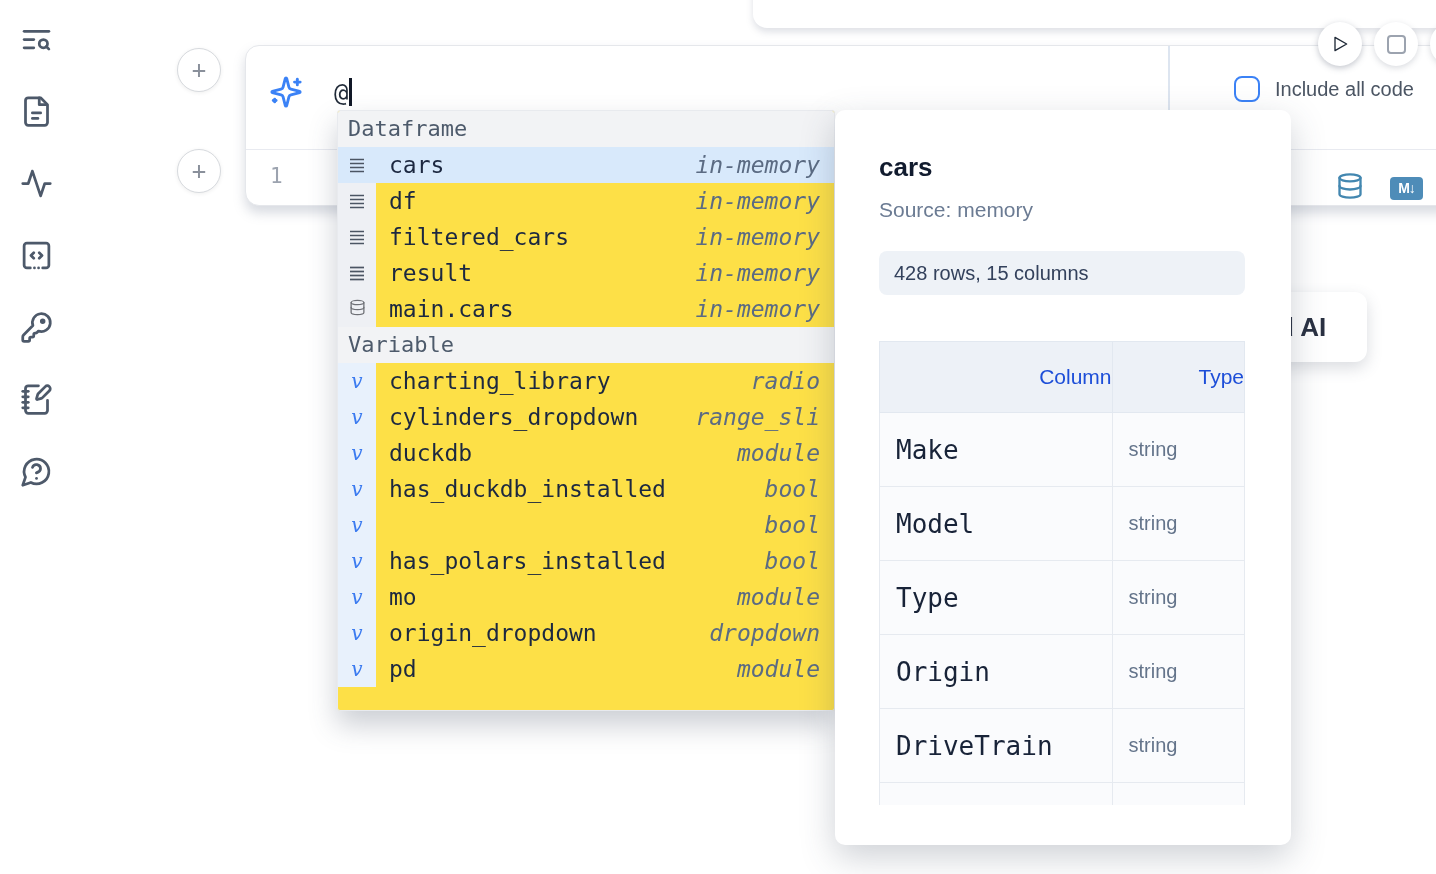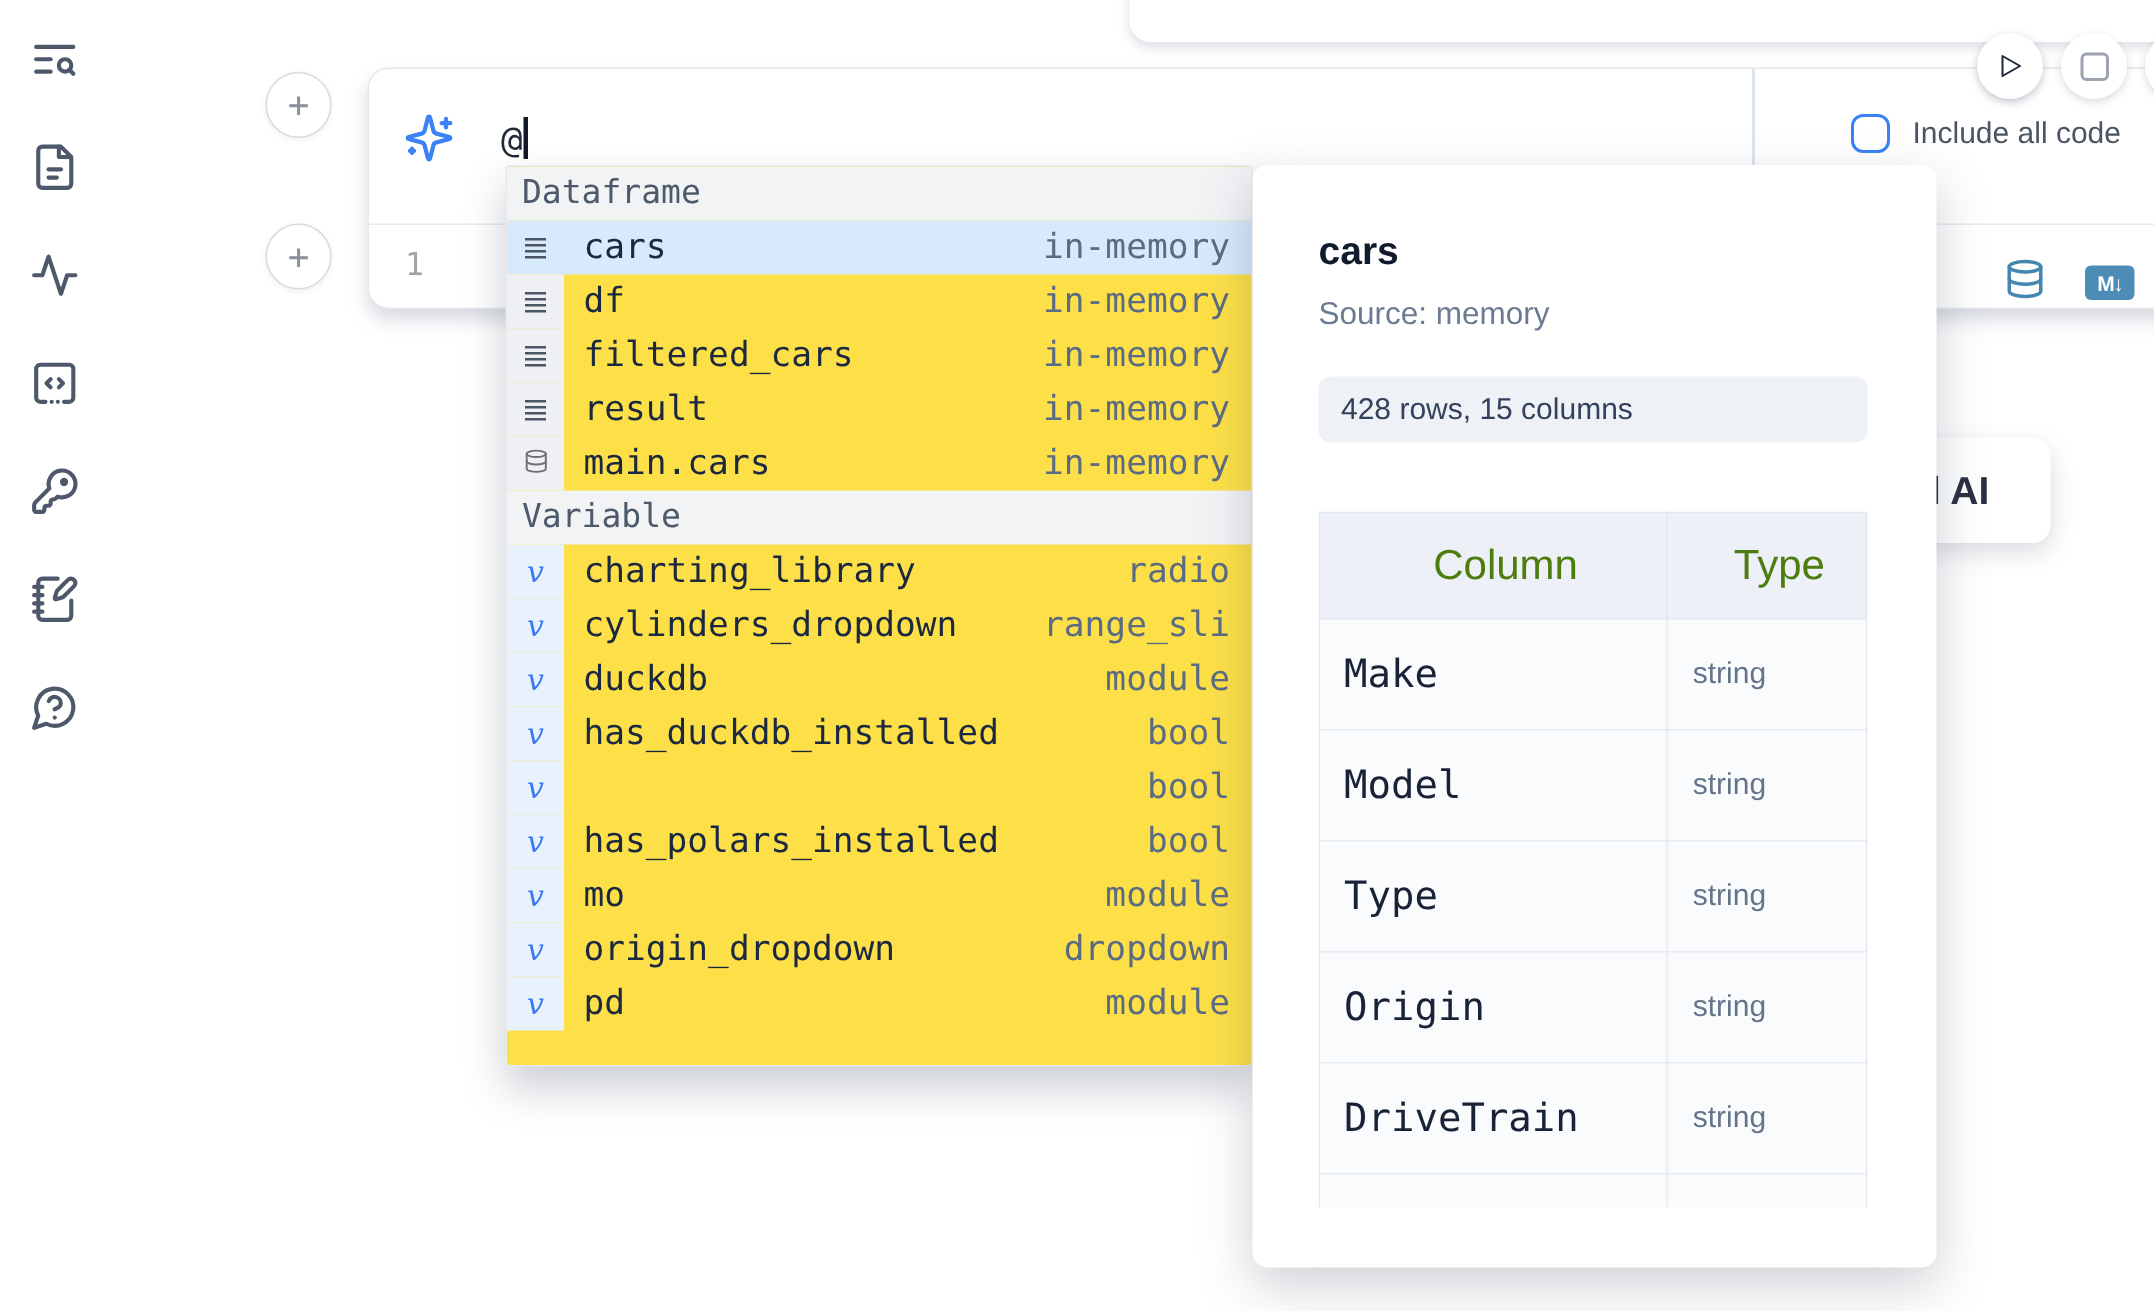--- a/index.html
+++ b/index.html
@@ -68,39 +68,39 @@
               border-radius:3px; box-shadow:0 14px 28px rgba(70,80,100,.28);
               font-family:"DejaVu Sans Mono", monospace; }
   .ac-header { height:36px; line-height:36px; background:#f2f3f5; color:#4d5a6b;
                font-size:22px; padding-left:10px; }
   .ac-row { height:36px; display:flex; align-items:stretch; cursor:pointer; }
   .ac-gutter { width:38px; display:flex; align-items:center; justify-content:center; flex:none; }
   .ac-gutter.gray { background:#eef0f4; }
   .ac-gutter.blue { background:#e8f1fc; }
   .ac-main { flex:1; display:flex; align-items:center; overflow:hidden; }
   .ac-name { padding-left:13px; font-size:23px; color:#1c2840; white-space:pre; }
-  .ac-type { margin-left:auto; padding-right:14px; font-size:23px; color:#5b6b83; white-space:pre; }
+  .ac-type { margin-left:auto; padding-right:14px; font-size:23px; color:#5b6b83; white-space:pre;font-style:italic; }
   .ac-row.selected .ac-gutter, .ac-row.selected .ac-main { background:#d8e9fb; }
   .rows-icon line { stroke:#4b5563; stroke-width:1.7; }
   .gutter-db svg { width:17px; height:17px; stroke:#6e7076; fill:none; stroke-width:1.8;
                    stroke-linecap:round; stroke-linejoin:round; }
   .var-glyph { font-family:"DejaVu Serif", serif; font-style:italic; font-size:20px; color:#3b7bf0; }
 
   
   .popup { position:absolute; left:835px; top:110px; width:456px; height:735px;
            background:#fff; border-radius:10px; z-index:10;
            box-shadow:0 12px 34px rgba(60,70,90,.25); padding:42px 46px 0 44px; }
   .popup-title { font-size:26px; font-weight:bold; color:#111b2e; }
   .popup-source { margin-top:15px; font-size:21px; color:#6b7b93; }
   .popup-pill { margin-top:29px; width:366px; height:44px; background:#eef2f7; border-radius:8px;
                 line-height:44px; padding-left:15px; font-size:20px; color:#33415c; }
   .ptable-wrap { margin-top:46px; width:366px; height:464px; overflow:hidden; }
   table.ptable { width:366px; border-collapse:collapse; }
-  .ptable th { height:71px; background:#edf1f7; font-weight:normal; text-align:center;
-               font-size:28px; color:#4d7c0f; padding-left:16px;
+  .ptable th { height:71px; background:#edf1f7; font-weight:normal; text-align:right;
+               font-size:21px; color:#1d4ed8; padding-left:16px;
                border:1px solid #e2e8f0; }
   .ptable td { height:74px; background:#fafbfd; border:1px solid #e6eaf0; padding-left:16px; }
   .ptable td.col-name { font-family:"DejaVu Sans Mono", monospace; font-size:26px; color:#182338; }
   .ptable td.col-type { font-size:20px; color:#64748b; }
   .ptable .w-col { width:233px; } .ptable .w-type { width:133px; }
 
   
   .ai-card { position:absolute; left:1240px; top:292px; width:127px; height:70px;
              background:#fff; border-radius:12px; z-index:6;
              box-shadow:0 6px 16px rgba(70,80,100,.20); overflow:hidden; cursor:pointer; }

